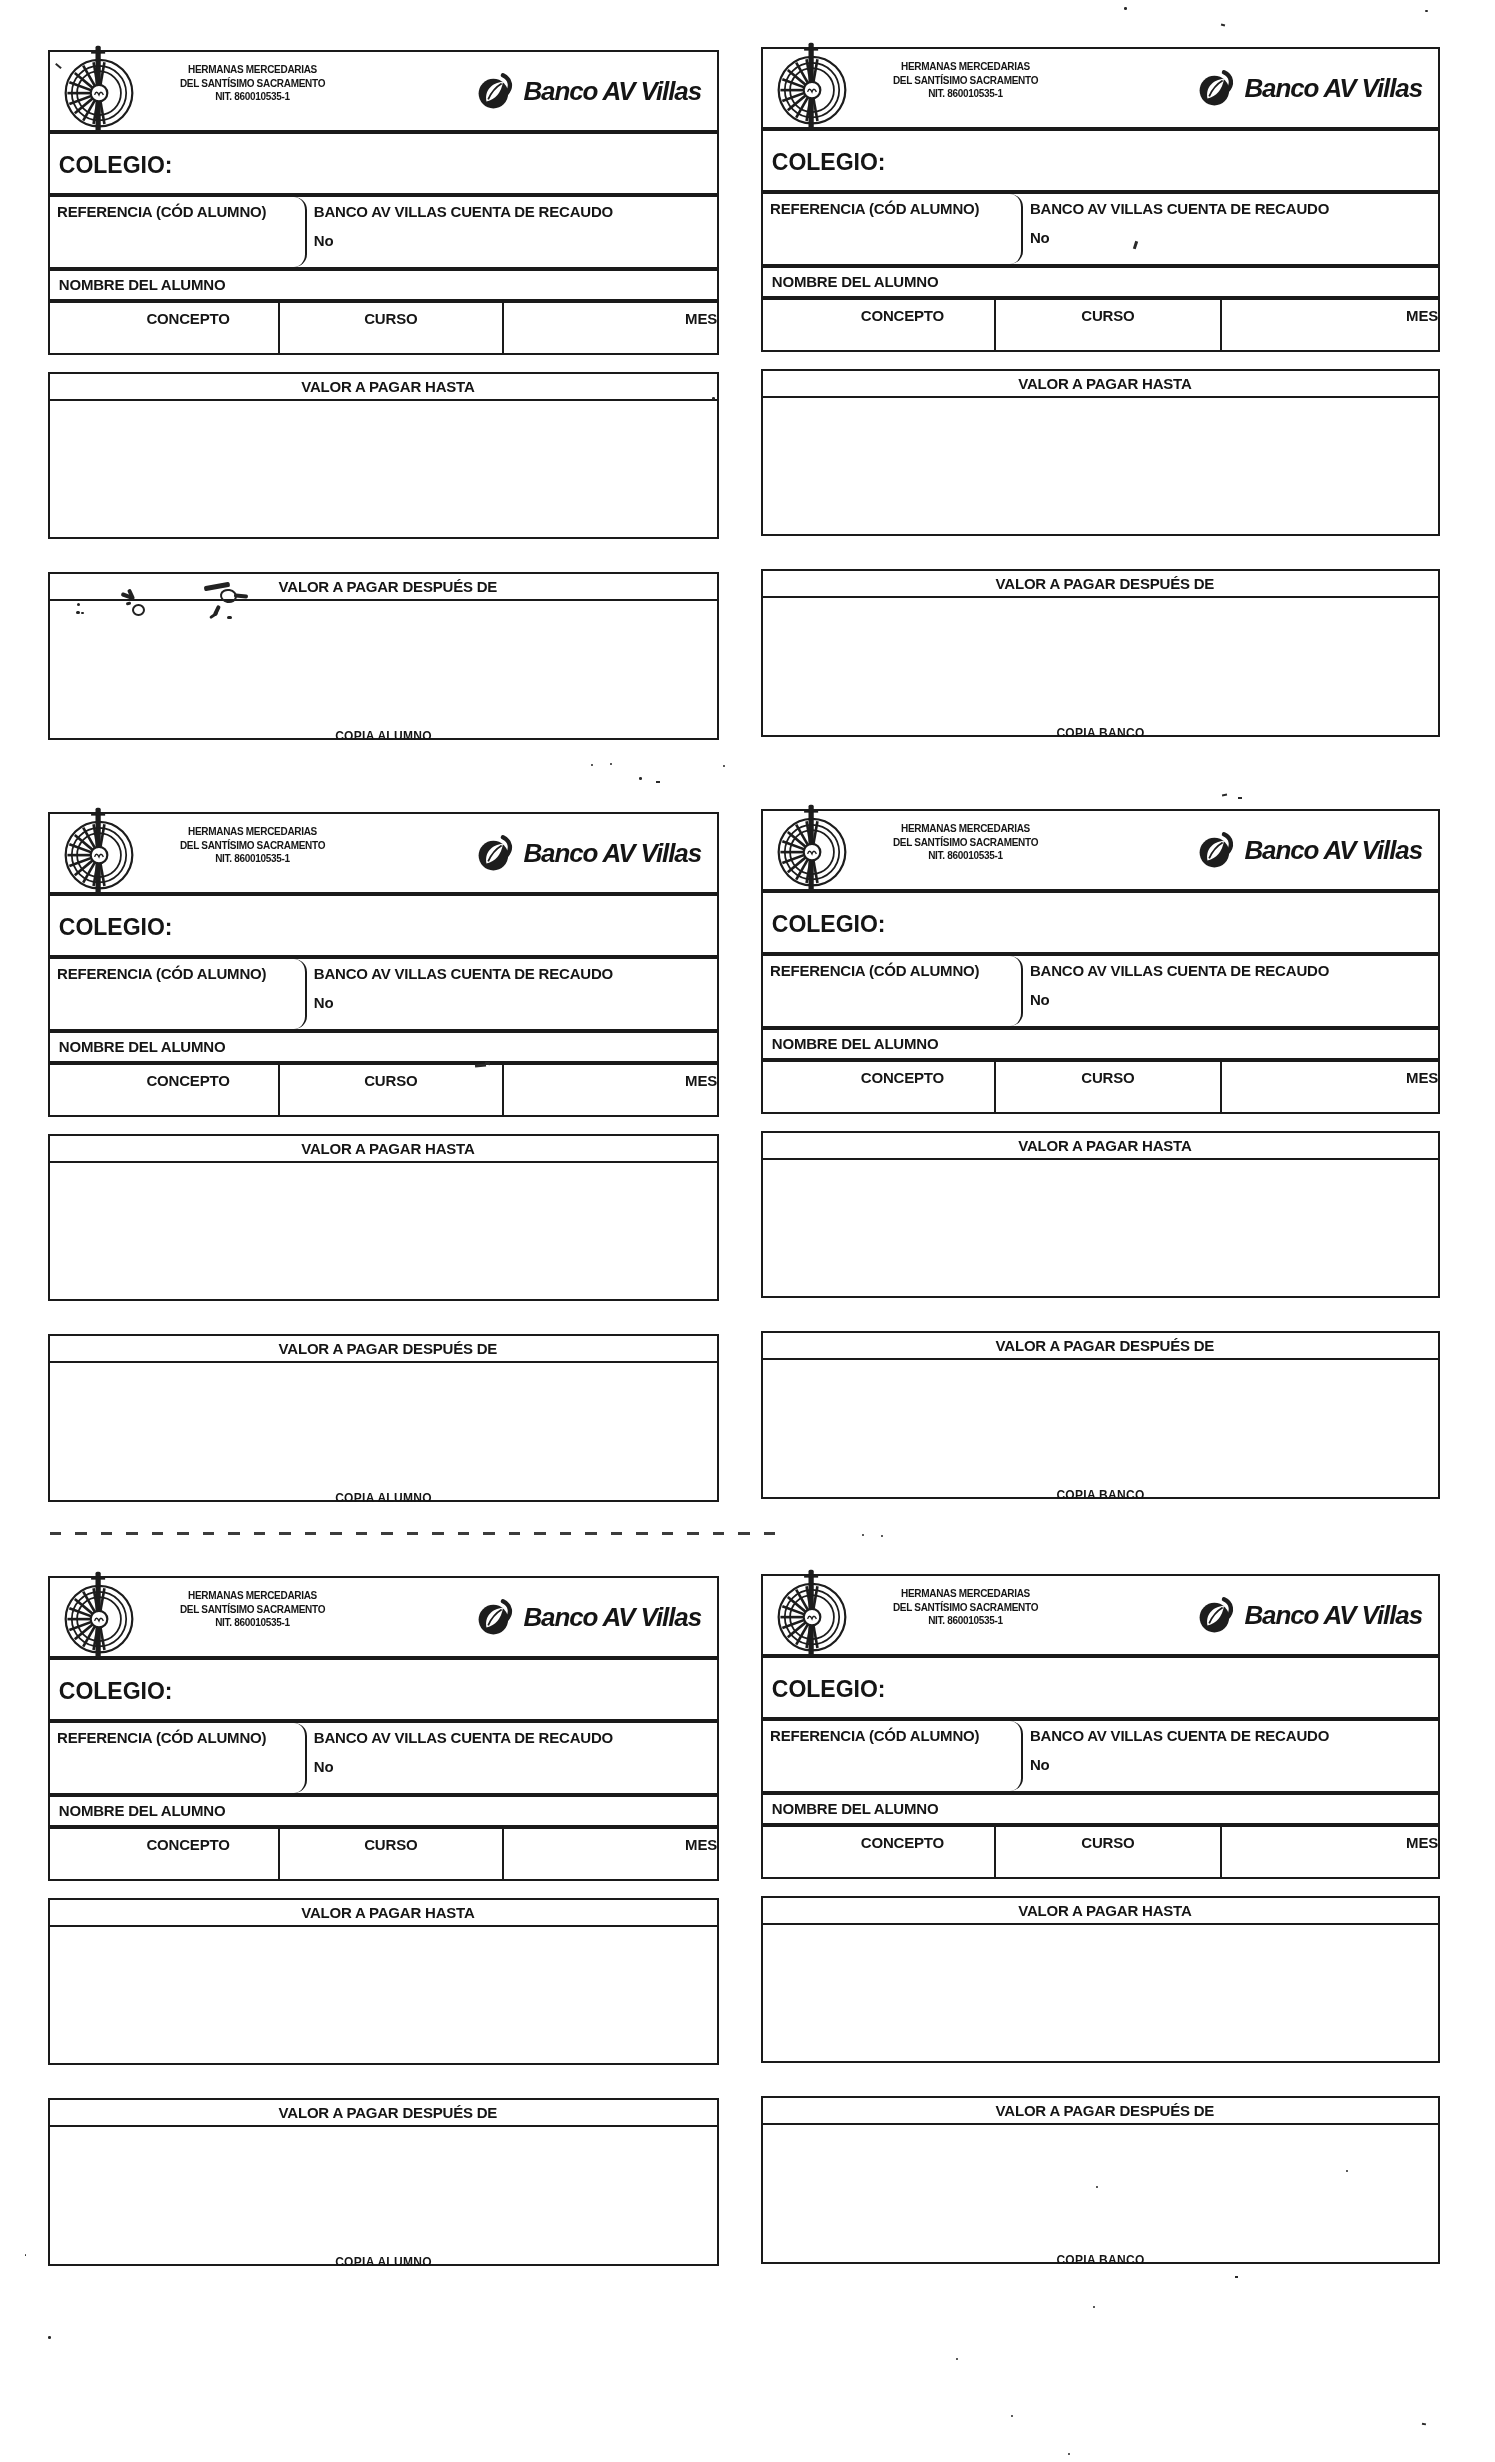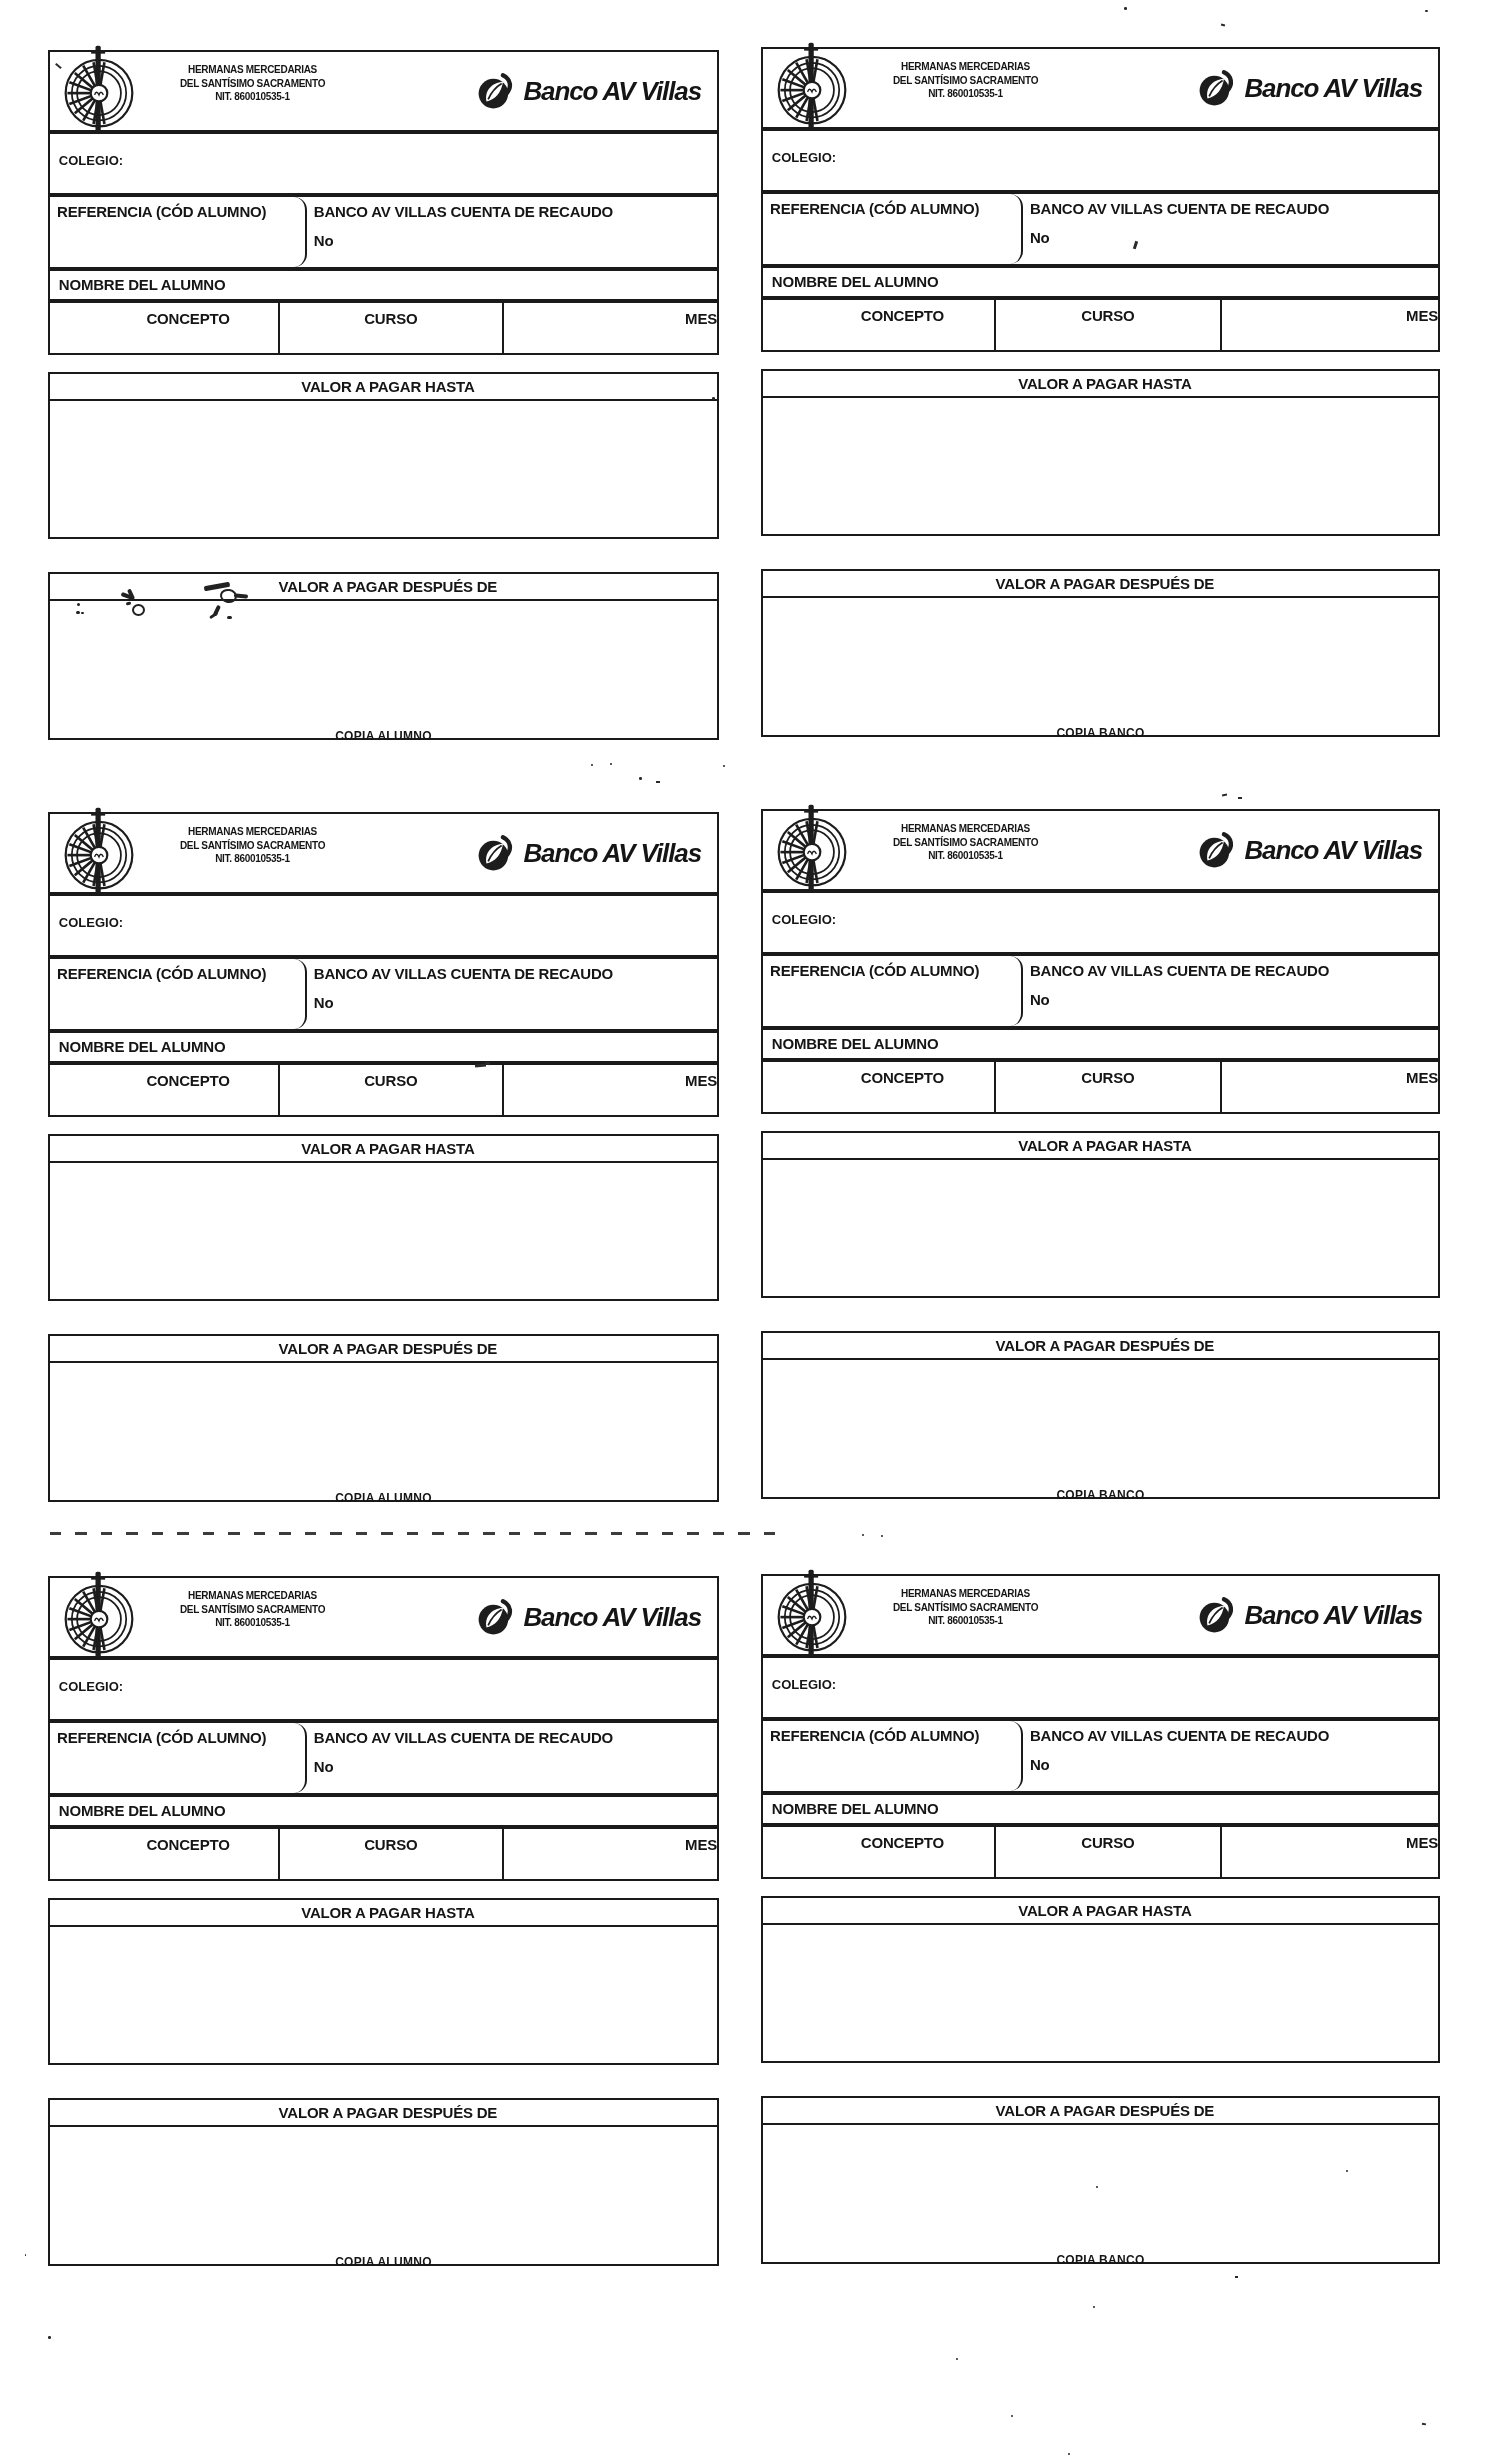--- a/index.html
+++ b/index.html
@@ -20,21 +20,21 @@
   .emblem{position:absolute;left:10.6px;top:-8px;width:76px;height:100px;}
   .school{
     position:absolute;left:88px;top:11.4px;width:229px;text-align:center;
     font-weight:bold;font-size:10px;line-height:1.32;letter-spacing:-0.3px;
   }
   .bank{position:absolute;right:16px;top:19.3px;display:flex;align-items:center;gap:7px;}
   .bank-icon{width:40px;height:40px;}
   .bank-name{font-size:26px;font-weight:bold;font-style:italic;letter-spacing:-1.1px;white-space:nowrap;}
   
   .colegio{top:82px;height:63px;padding:17.6px 0 0 8.8px;}
-  .colegio-lbl{font-size:13px;letter-spacing:0;}
+  .colegio-lbl{font-size:23px;letter-spacing:0;}
   
   .referencia{top:145px;height:74px;display:flex;}
   .cell{box-sizing:border-box;padding:6.2px 7px;border-radius:13px;}
   .ref-cell{width:38.5%;border-right:2.6px solid #1a1a1a;}
   .cuenta-cell{flex:1;}
   .no-lbl{display:block;margin-top:11.4px;}
   
   .nombre{top:219px;height:32px;padding:5.3px 8.8px;}
   
   .concepto-row{top:251px;height:54px;display:flex;}

